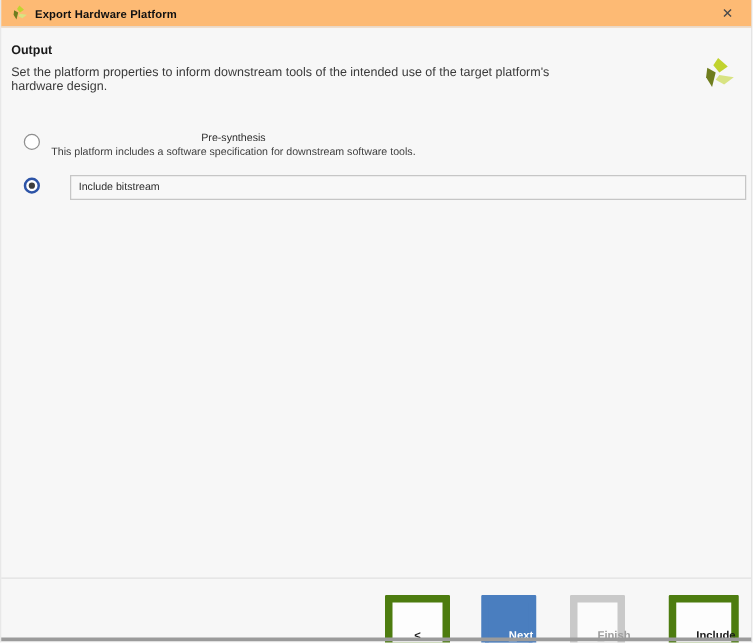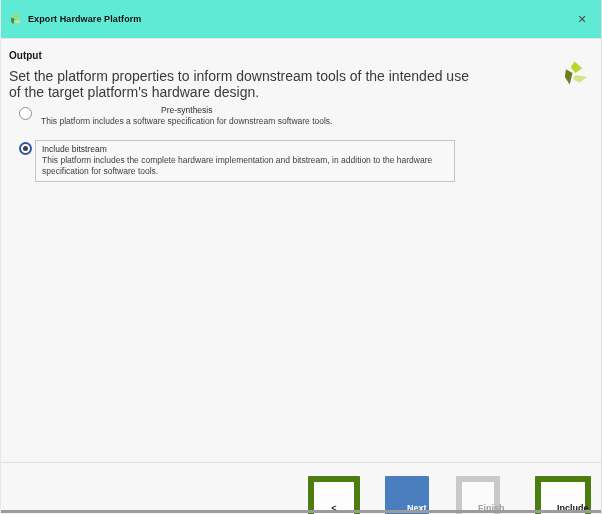--- a/index.html
+++ b/index.html
@@ -11,41 +11,41 @@
   }
   .window{
     position:absolute;inset:0;
     background:#f7f7f7;
     border-left:1px solid #e8e8e8;
     border-right:1px solid #dedede;
     box-sizing:border-box;
   }
   
   .titlebar{
-    position:absolute;left:0;top:0;right:0;height:39px;
-    background:#5eead4;border-bottom:1px solid #e4e4e4;
+    position:absolute;left:0;top:0;right:0;height:22px;
+    background:#fdba74;border-bottom:1px solid #e4e4e4;
     display:flex;align-items:center;padding:0 8px;box-sizing:border-box;
   }
   .titlebar .app-icon{width:13px;height:13px;flex:0 0 auto;}
   .titlebar .title{
     margin-left:6px;font-size:9px;font-weight:bold;color:#111;
     letter-spacing:.1px;
   }
   .close-btn{
     margin-left:auto;width:22px;height:18px;display:flex;
     align-items:center;justify-content:center;
     font-size:11px;color:#4a4a4a;cursor:default;
   }
   
-  .header{position:absolute;left:0;top:23px;right:0;height:72px;margin-top:15px;}
+  .header{position:absolute;left:0;top:23px;right:0;height:72px;}
   .header .h-title{
     margin:12px 0 0 8px;font-size:10px;font-weight:bold;color:#1a1a1a;
   }
   .header .h-desc{
-    margin:7px 0 0 8px;font-size:14px;color:#3a3a3a;max-width:470px;
+    margin:7px 0 0 8px;font-size:10px;color:#3a3a3a;max-width:470px;
   }
   .header .logo{position:absolute;right:13px;top:22px;width:27px;height:28px;}
   
   .option{position:absolute;left:18px;display:flex;}
   .option-1{top:104px;}
   .option-2{top:140px;}
   .radio{
     width:11px;height:11px;border-radius:50%;
     background:#fff;border:1px solid #8f8f8f;
     margin-top:3px;flex:0 0 auto;box-sizing:content-box;
@@ -54,22 +54,22 @@
   .radio.selected{
     border:2px solid #2d54a7;width:9px;height:9px;margin-top:2px;
   }
   .radio.selected .dot{
     width:5px;height:5px;border-radius:50%;background:#3d3d3d;
   }
   .opt-text{margin-left:9px;text-align:center;}
   .opt-label{font-size:8.5px;color:#2e2e2e;line-height:12px;}
   .opt-desc{font-size:8.5px;color:#3e3e3e;line-height:11px;max-width:520px;}
   .opt-box{
-    margin-left:3px;border:1px solid #c6c6c6;background:#f8f8f8;
-    width:420px;box-sizing:border-box;padding:3px 6px 4px 6px;
+    margin-left:24px;border:1px solid #c6c6c6;background:#f8f8f8;
+    width:541px;box-sizing:border-box;padding:3px 6px 4px 6px;
   }
   .opt-box .opt-label{line-height:11px;}
   
   .footer-sep{position:absolute;left:0;right:0;top:462px;height:1px;background:#e1e1e1;}
   .btn{
     position:absolute;top:476px;height:22px;box-sizing:border-box;
     font-family:"Liberation Sans",sans-serif;
     font-size:9px;font-weight:600;text-align:center;
     background:#fdfdfd;border:6px solid #4d7c0f;border-radius:1px;
     color:#1a1a1a;padding:16px;line-height:20px;
@@ -114,21 +114,20 @@
       <div class="opt-desc">This platform includes a software specification for downstream software tools.</div>
     </span>
   </div>
 
   <div class="option option-2">
     <span class="radio selected">
         <span class="dot"></span>
       </span>
     <span class="opt-box">
       <div class="opt-label">Include bitstream</div>
-      <div class="opt-desc">This platform includes the complete hardware implementation and bitstream, in addition to the hardware specification for software tools.</div>
     </span>
   </div>
 
   <div class="footer-sep"></div>
 
   <button class="btn btn-back"><span>&lt; </span><u>B</u><span>ack</span></button>
   <button class="btn btn-next"><span></span><u>N</u><span>ext &gt;</span></button>
   <button class="btn btn-finish" disabled=""><span></span><u>F</u><span>inish</span></button>
   <button class="btn btn-cancel">Include</button>
 

